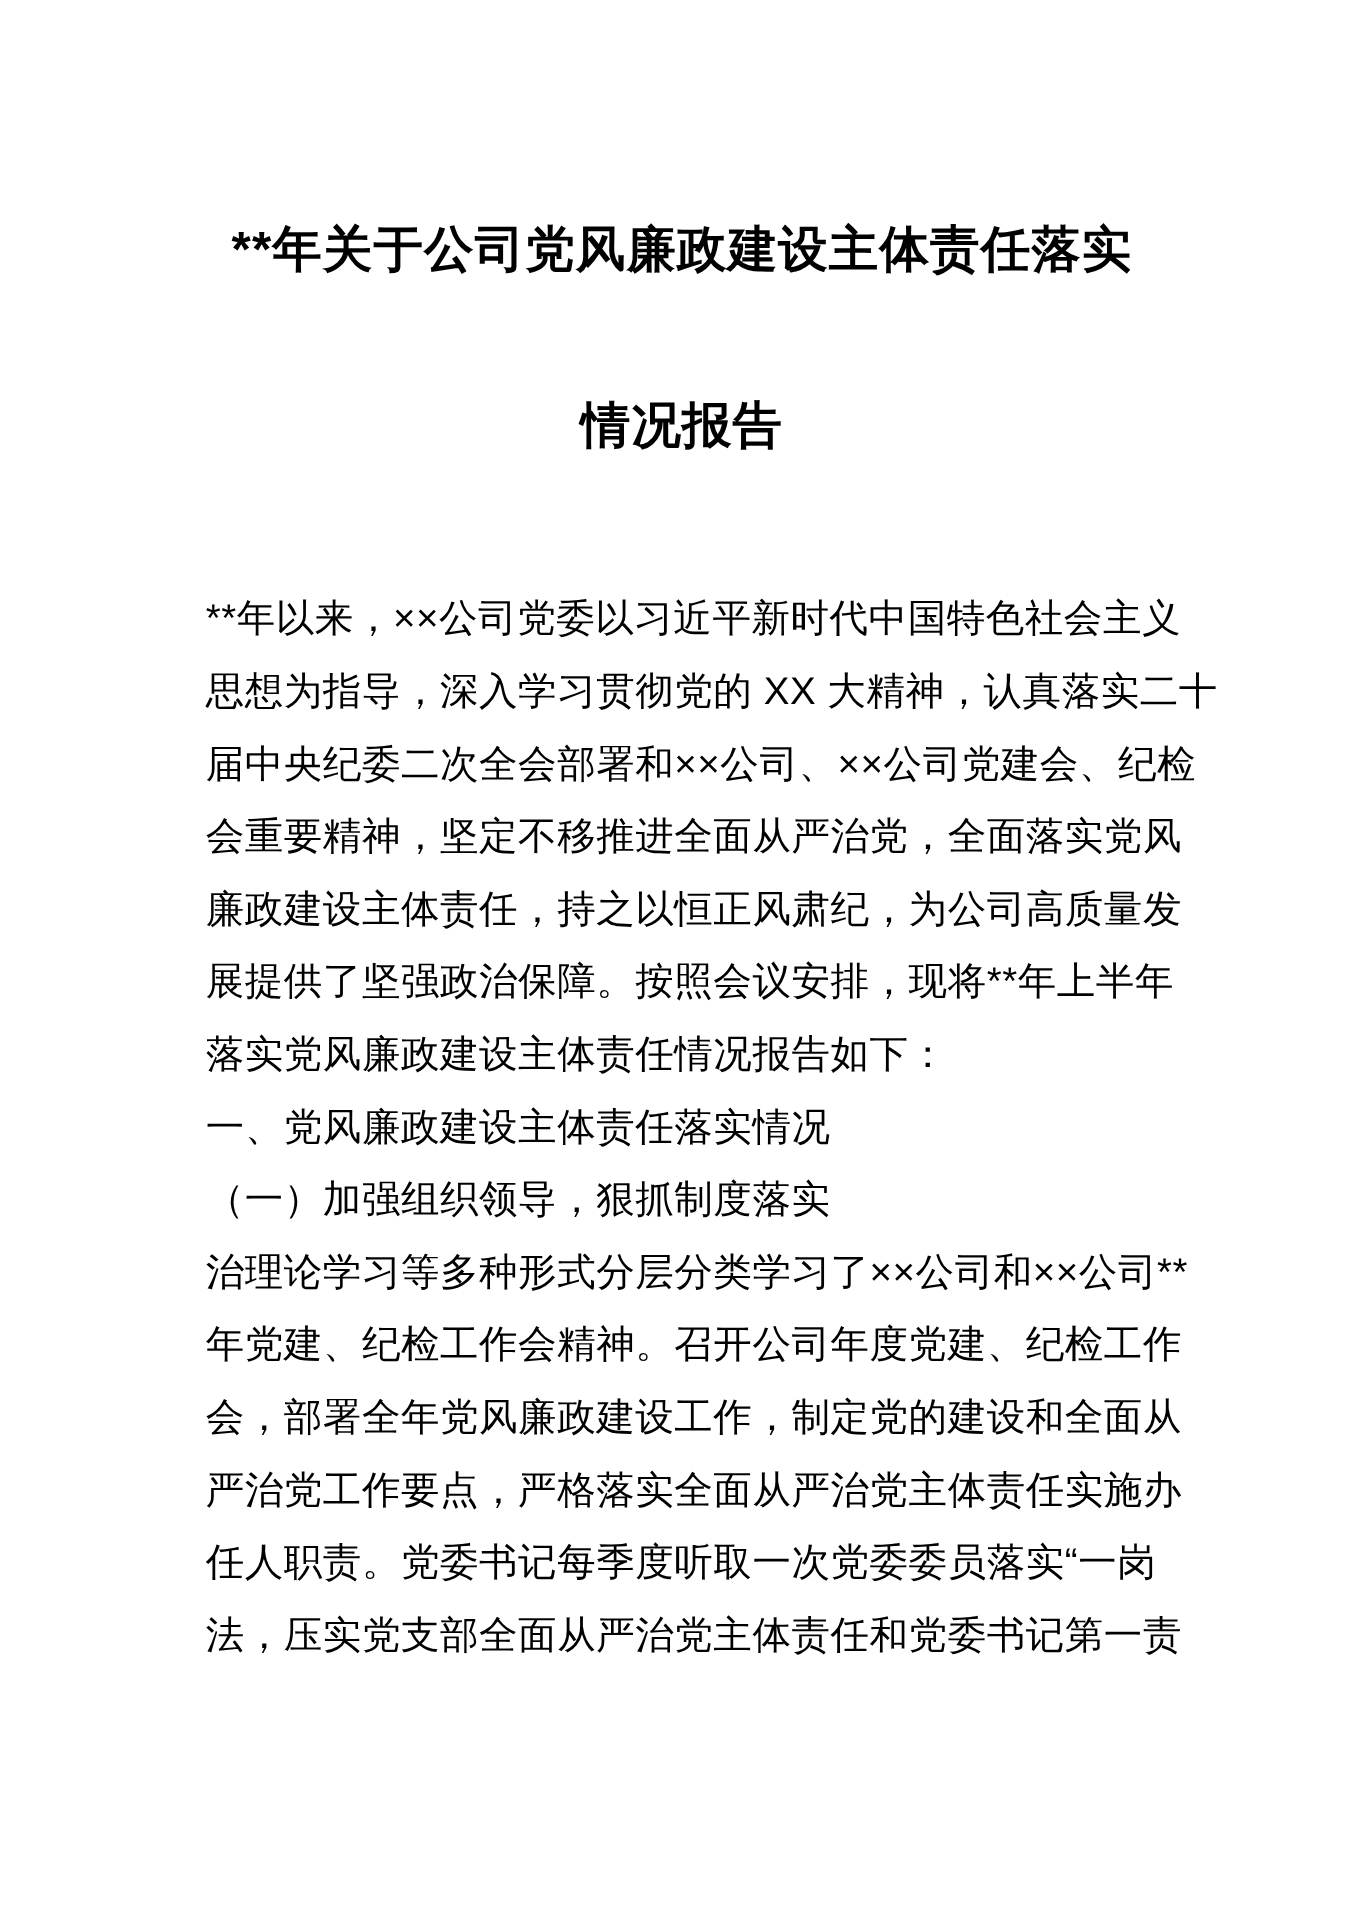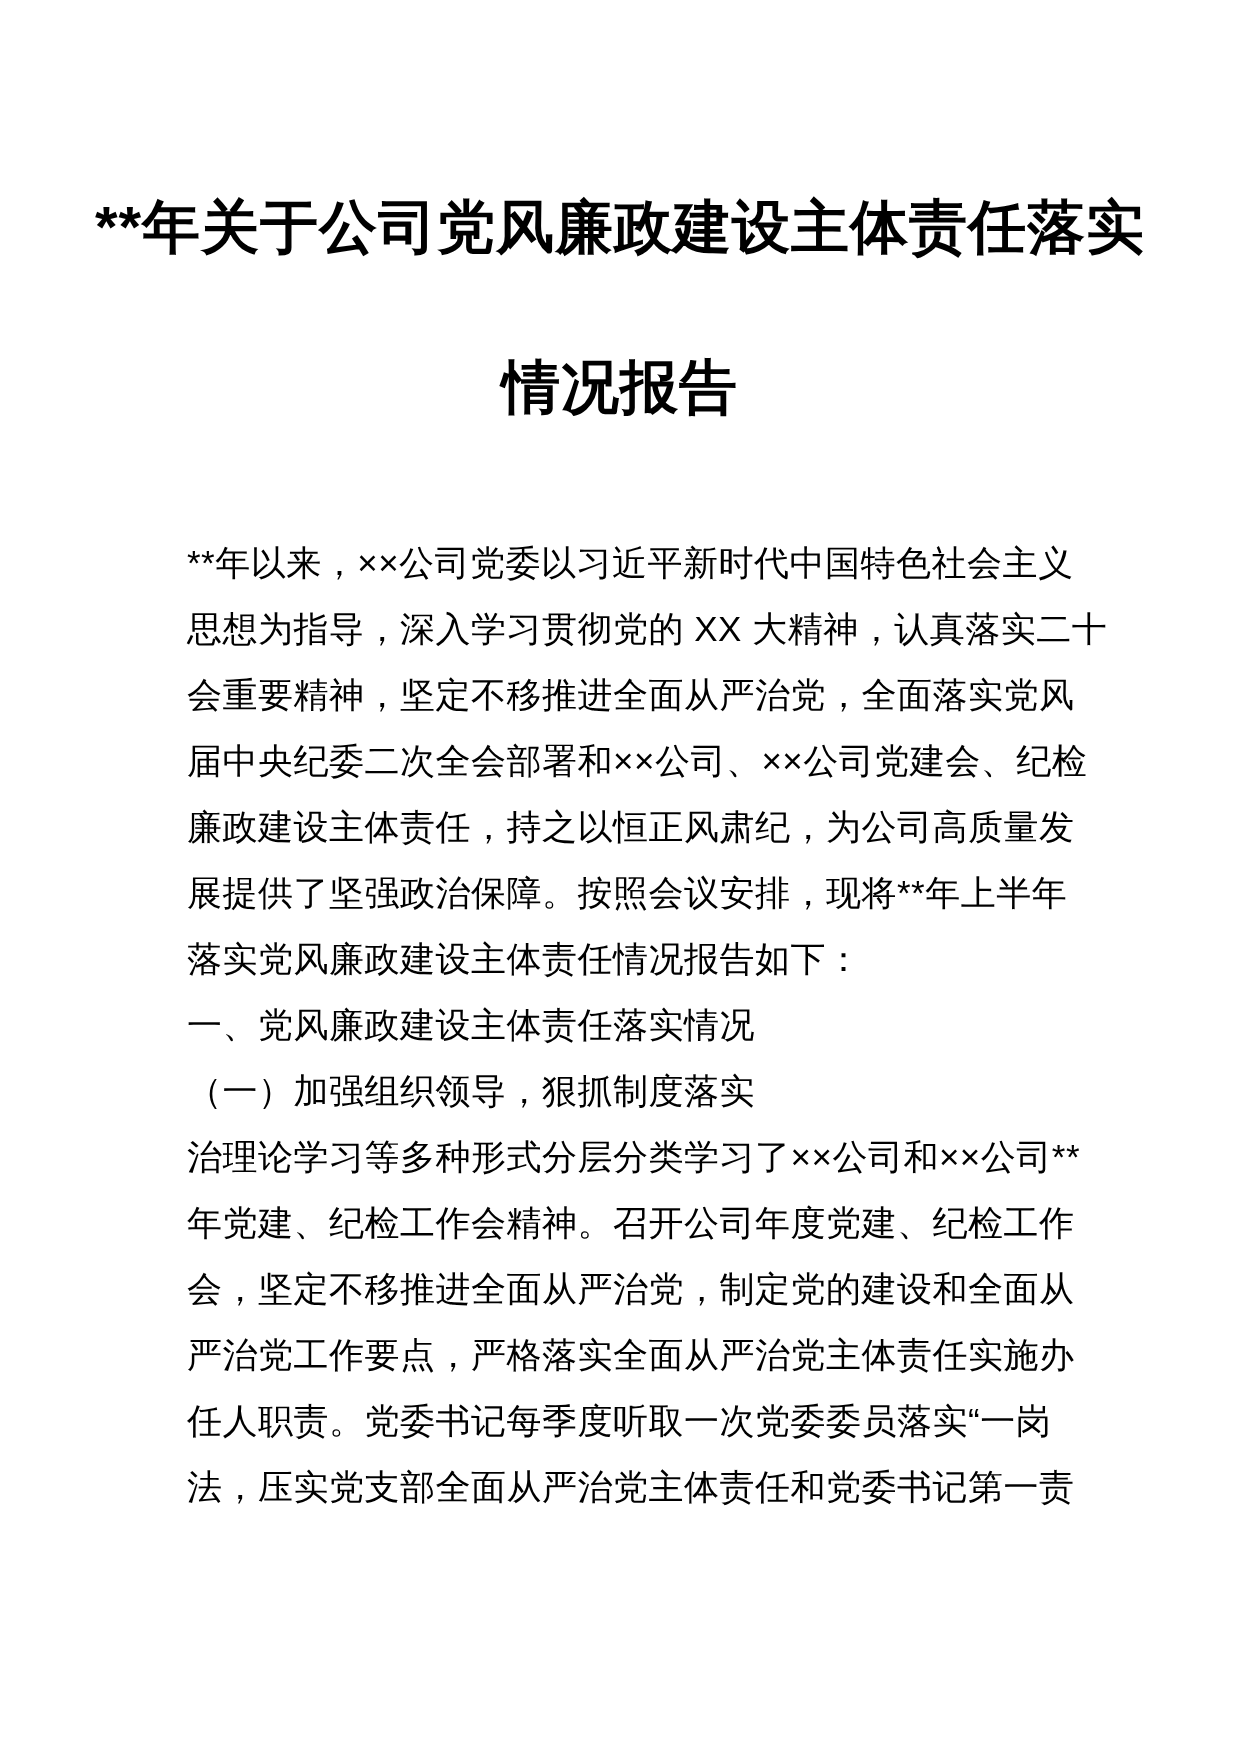--- a/index.html
+++ b/index.html
@@ -13,21 +13,21 @@
     height: 1754px;
     margin: 0 auto;
     background: #ffffff;
     color: #000000;
     font-family: "Liberation Sans", sans-serif;
     overflow: hidden;
   }
   .doc-title {
     padding-top: 147px;
     text-align: center;
-    font-size: 58px;
+    font-size: 45px;
     font-weight: 700;
     line-height: 160px;
     letter-spacing: 1px;
   }
   .title-line {
     white-space: pre;
   }
   .doc-body {
     margin-top: 63px;
     padding-left: 187px;
@@ -53,39 +53,39 @@
   <div class="doc-title">
     <div class="title-line">**年关于公司党风廉政建设主体责任落实</div>
     <div class="title-line">情况报告</div>
   </div>
 
   <div class="doc-body">
 
     <div class="paragraph">
       <div class="line">**年以来，××公司党委以习近平新时代中国特色社会主义</div>
       <div class="line">思想为指导，深入学习贯彻党的 XX 大精神，认真落实二十</div>
+      <div class="line">届中央纪委二次全会部署和××公司、××公司党建会、纪检</div>
       <div class="line">会重要精神，坚定不移推进全面从严治党，全面落实党风</div>
-      <div class="line">届中央纪委二次全会部署和××公司、××公司党建会、纪检</div>
       <div class="line">廉政建设主体责任，持之以恒正风肃纪，为公司高质量发</div>
       <div class="line">展提供了坚强政治保障。按照会议安排，现将**年上半年</div>
       <div class="line">落实党风廉政建设主体责任情况报告如下：</div>
     </div>
 
     <div class="paragraph">
       <div class="line">一、党风廉政建设主体责任落实情况</div>
     </div>
 
     <div class="paragraph">
       <div class="line">（一）加强组织领导，狠抓制度落实</div>
     </div>
 
     <div class="paragraph">
       <div class="line">治理论学习等多种形式分层分类学习了××公司和××公司**</div>
       <div class="line">年党建、纪检工作会精神。召开公司年度党建、纪检工作</div>
-      <div class="line">会，坚定不移推进全面从严治党，制定党的建设和全面从</div>
+      <div class="line">会，部署全年党风廉政建设工作，制定党的建设和全面从</div>
       <div class="line">严治党工作要点，严格落实全面从严治党主体责任实施办</div>
       <div class="line">任人职责。党委书记每季度听取一次党委委员落实“一岗</div>
       <div class="line">法，压实党支部全面从严治党主体责任和党委书记第一责</div>
     </div>
 
   </div>
 
 </div>
 
 </body></html>

